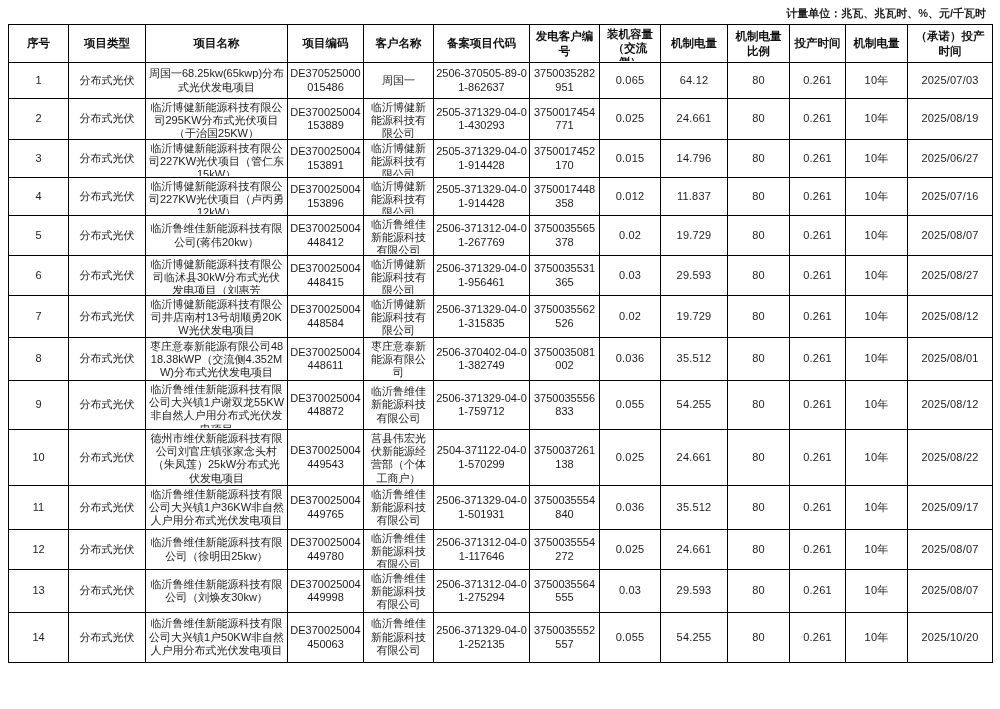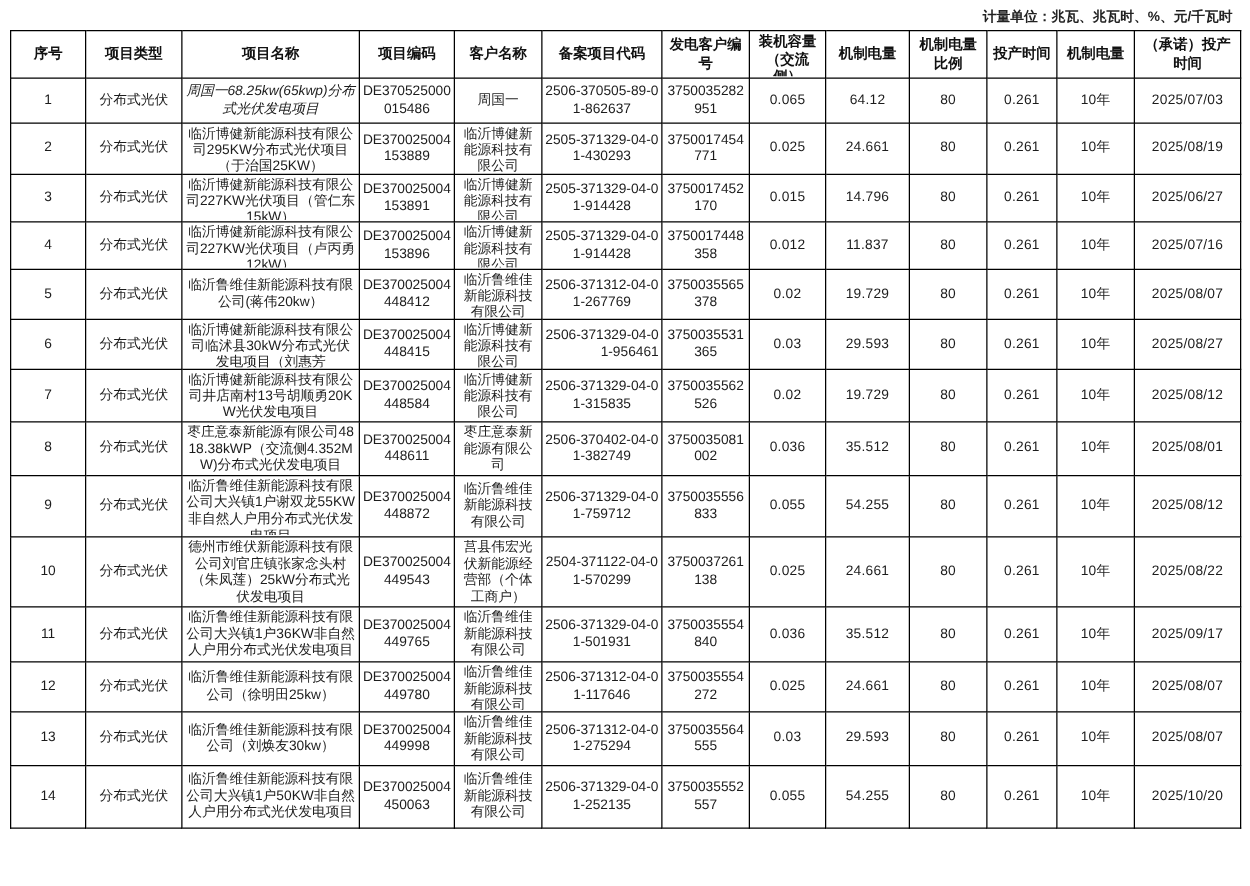--- a/index.html
+++ b/index.html
@@ -119,21 +119,21 @@
     </thead>
     <tbody id="table-body">
         <tr style="height: 36px;">
           <td>
             <div class="cw" style="max-height: 32px;">1</div>
           </td>
           <td>
             <div class="cw" style="max-height: 32px;">分布式光伏</div>
           </td>
           <td>
-            <div class="cw" style="max-height: 32px; font-style: italic;">周国一68.25kw(65kwp)分布式光伏发电项目</div>
+            <div class="cw" style="max-height: 32px;">周国一68.25kw(65kwp)分布式光伏发电项目</div>
           </td>
           <td>
             <div class="cw" style="max-height: 32px;">DE370525000015486</div>
           </td>
           <td>
             <div class="cw" style="max-height: 32px;">周国一</div>
           </td>
           <td>
             <div class="cw" style="max-height: 32px;">2506-370505-89-01-862637</div>
           </td>
@@ -333,21 +333,21 @@
           <td>
             <div class="cw" style="max-height: 36px;">临沂博健新能源科技有限公司临沭县30kW分布式光伏发电项目（刘惠芳</div>
           </td>
           <td>
             <div class="cw" style="max-height: 36px;">DE370025004448415</div>
           </td>
           <td>
             <div class="cw" style="max-height: 36px;">临沂博健新能源科技有限公司</div>
           </td>
           <td>
-            <div class="cw" style="max-height: 36px; text-align: right;">2506-371329-04-01-956461</div>
+            <div class="cw" style="max-height: 36px;">2506-371329-04-01-956461</div>
           </td>
           <td>
             <div class="cw" style="max-height: 36px;">3750035531365</div>
           </td>
           <td>
             <div class="cw num" style="max-height: 36px;">0.03</div>
           </td>
           <td>
             <div class="cw num" style="max-height: 36px;">29.593</div>
           </td>

